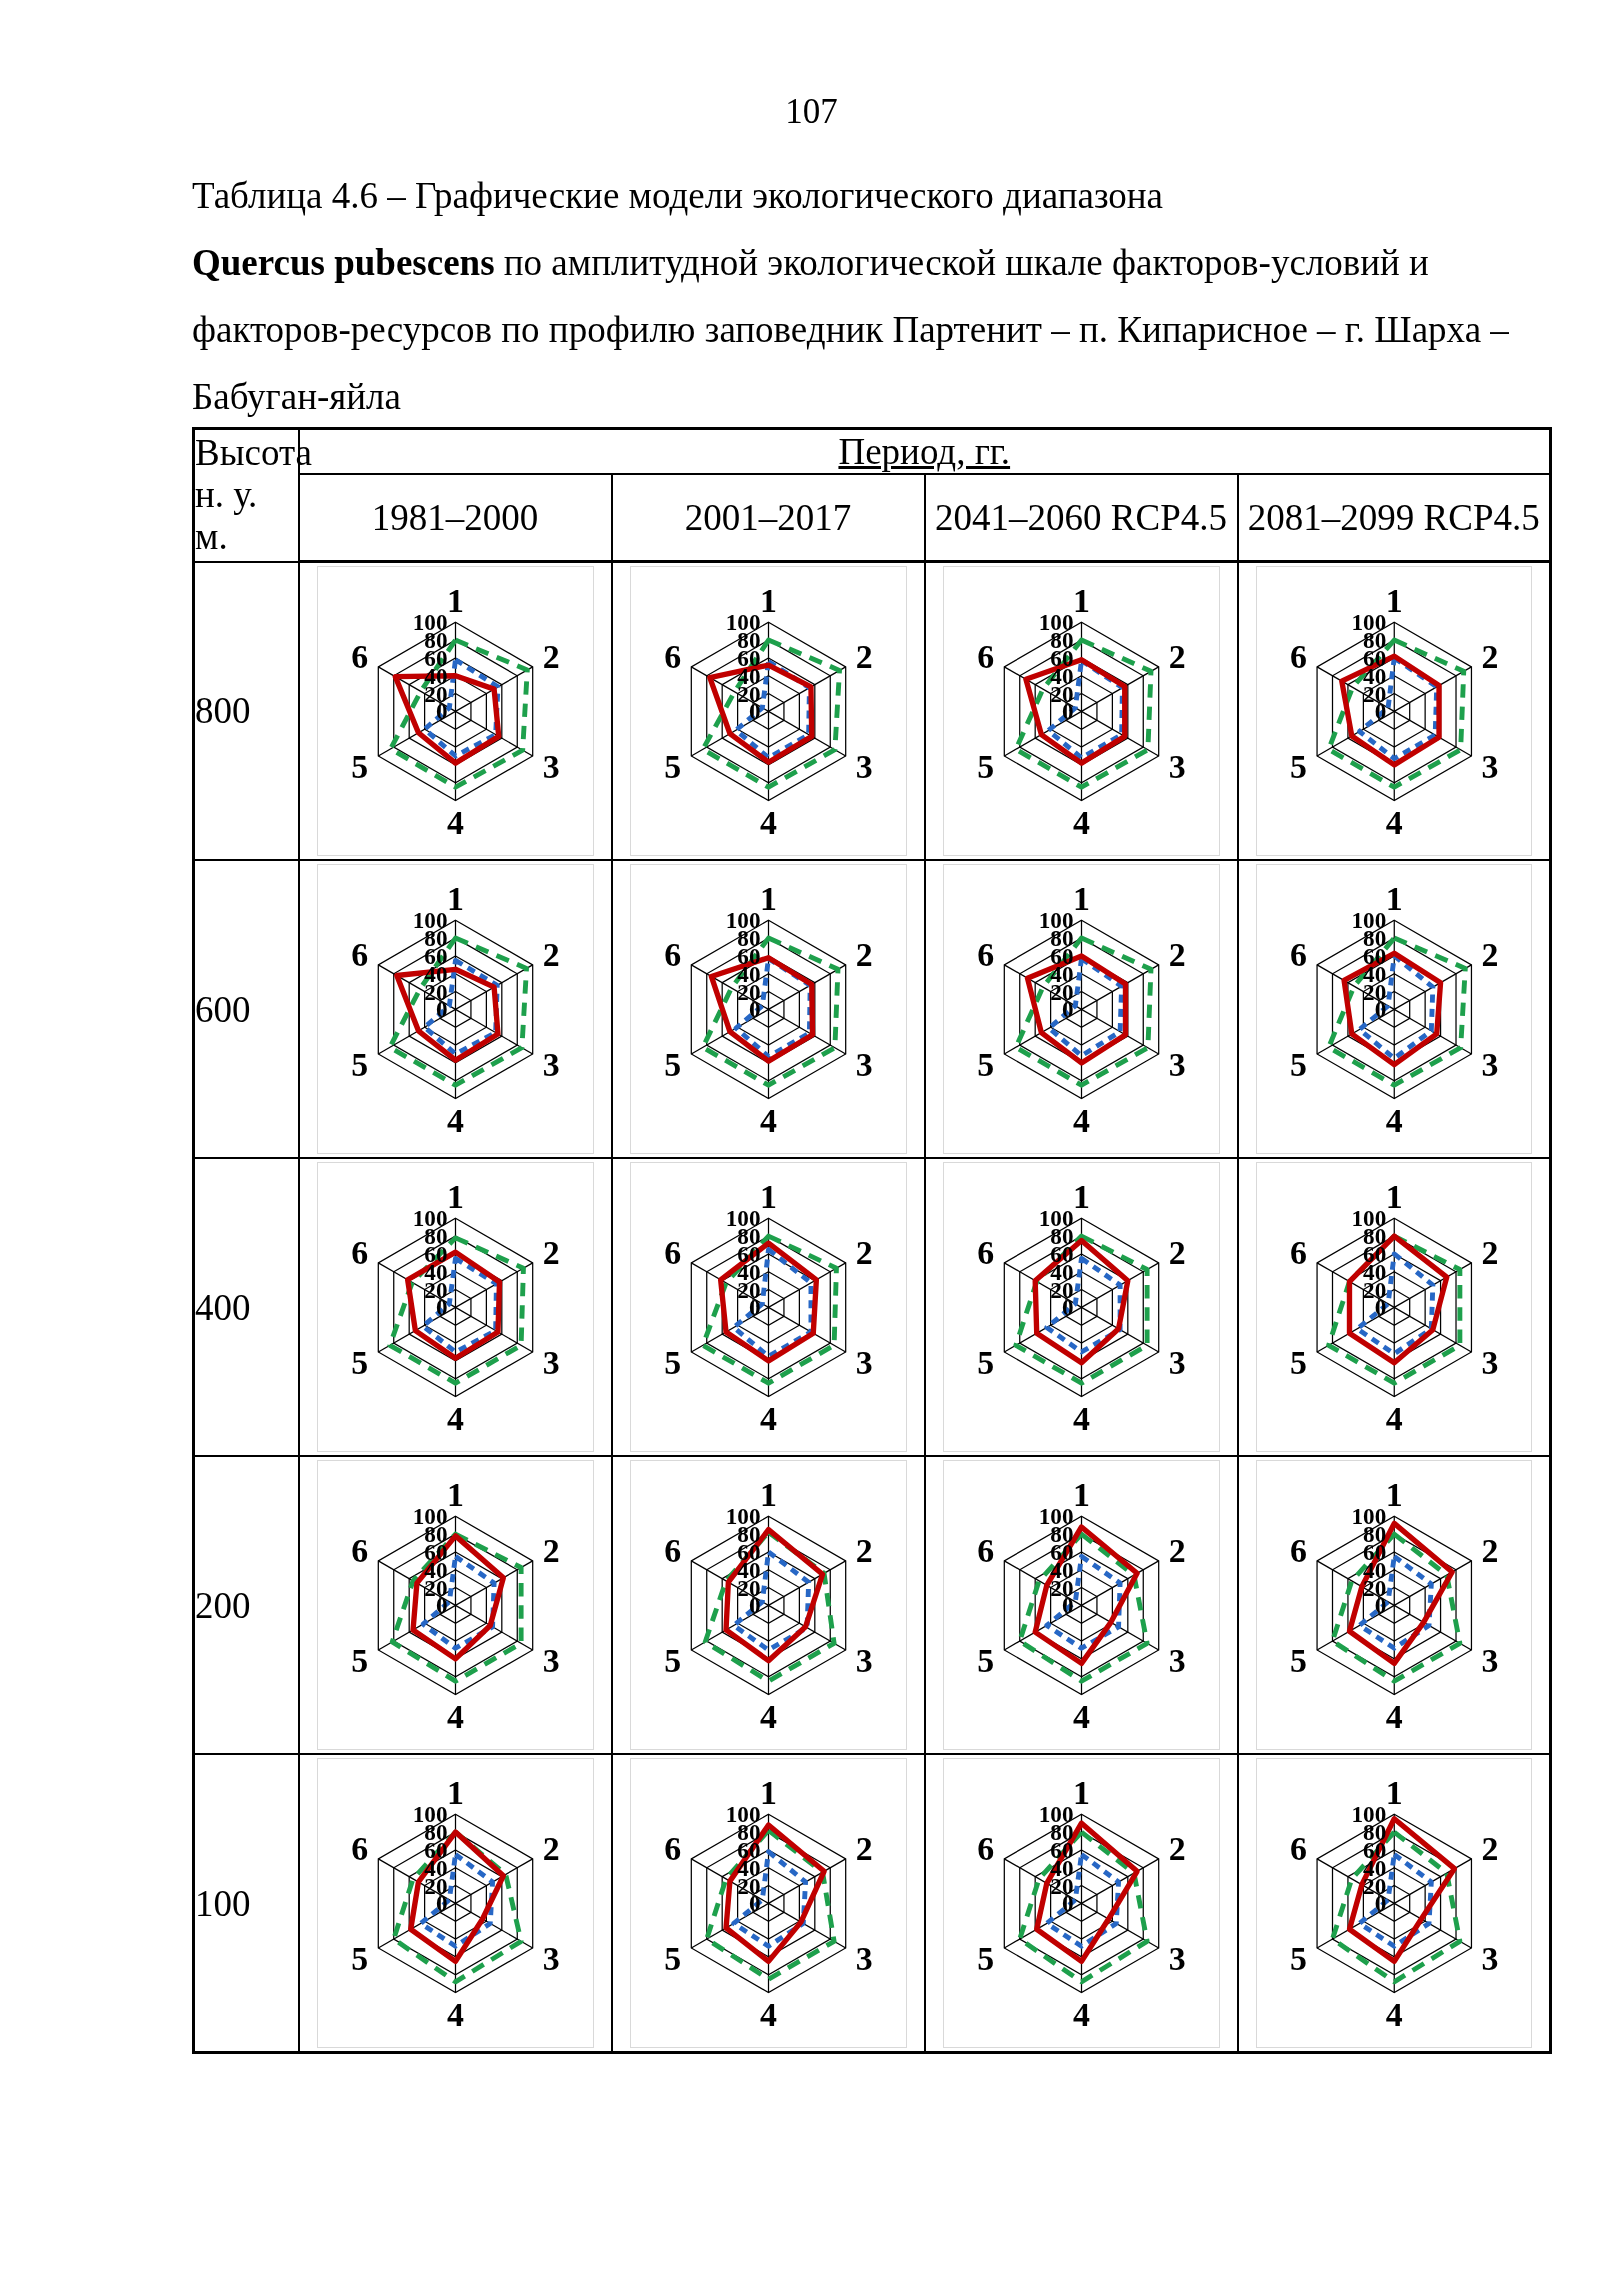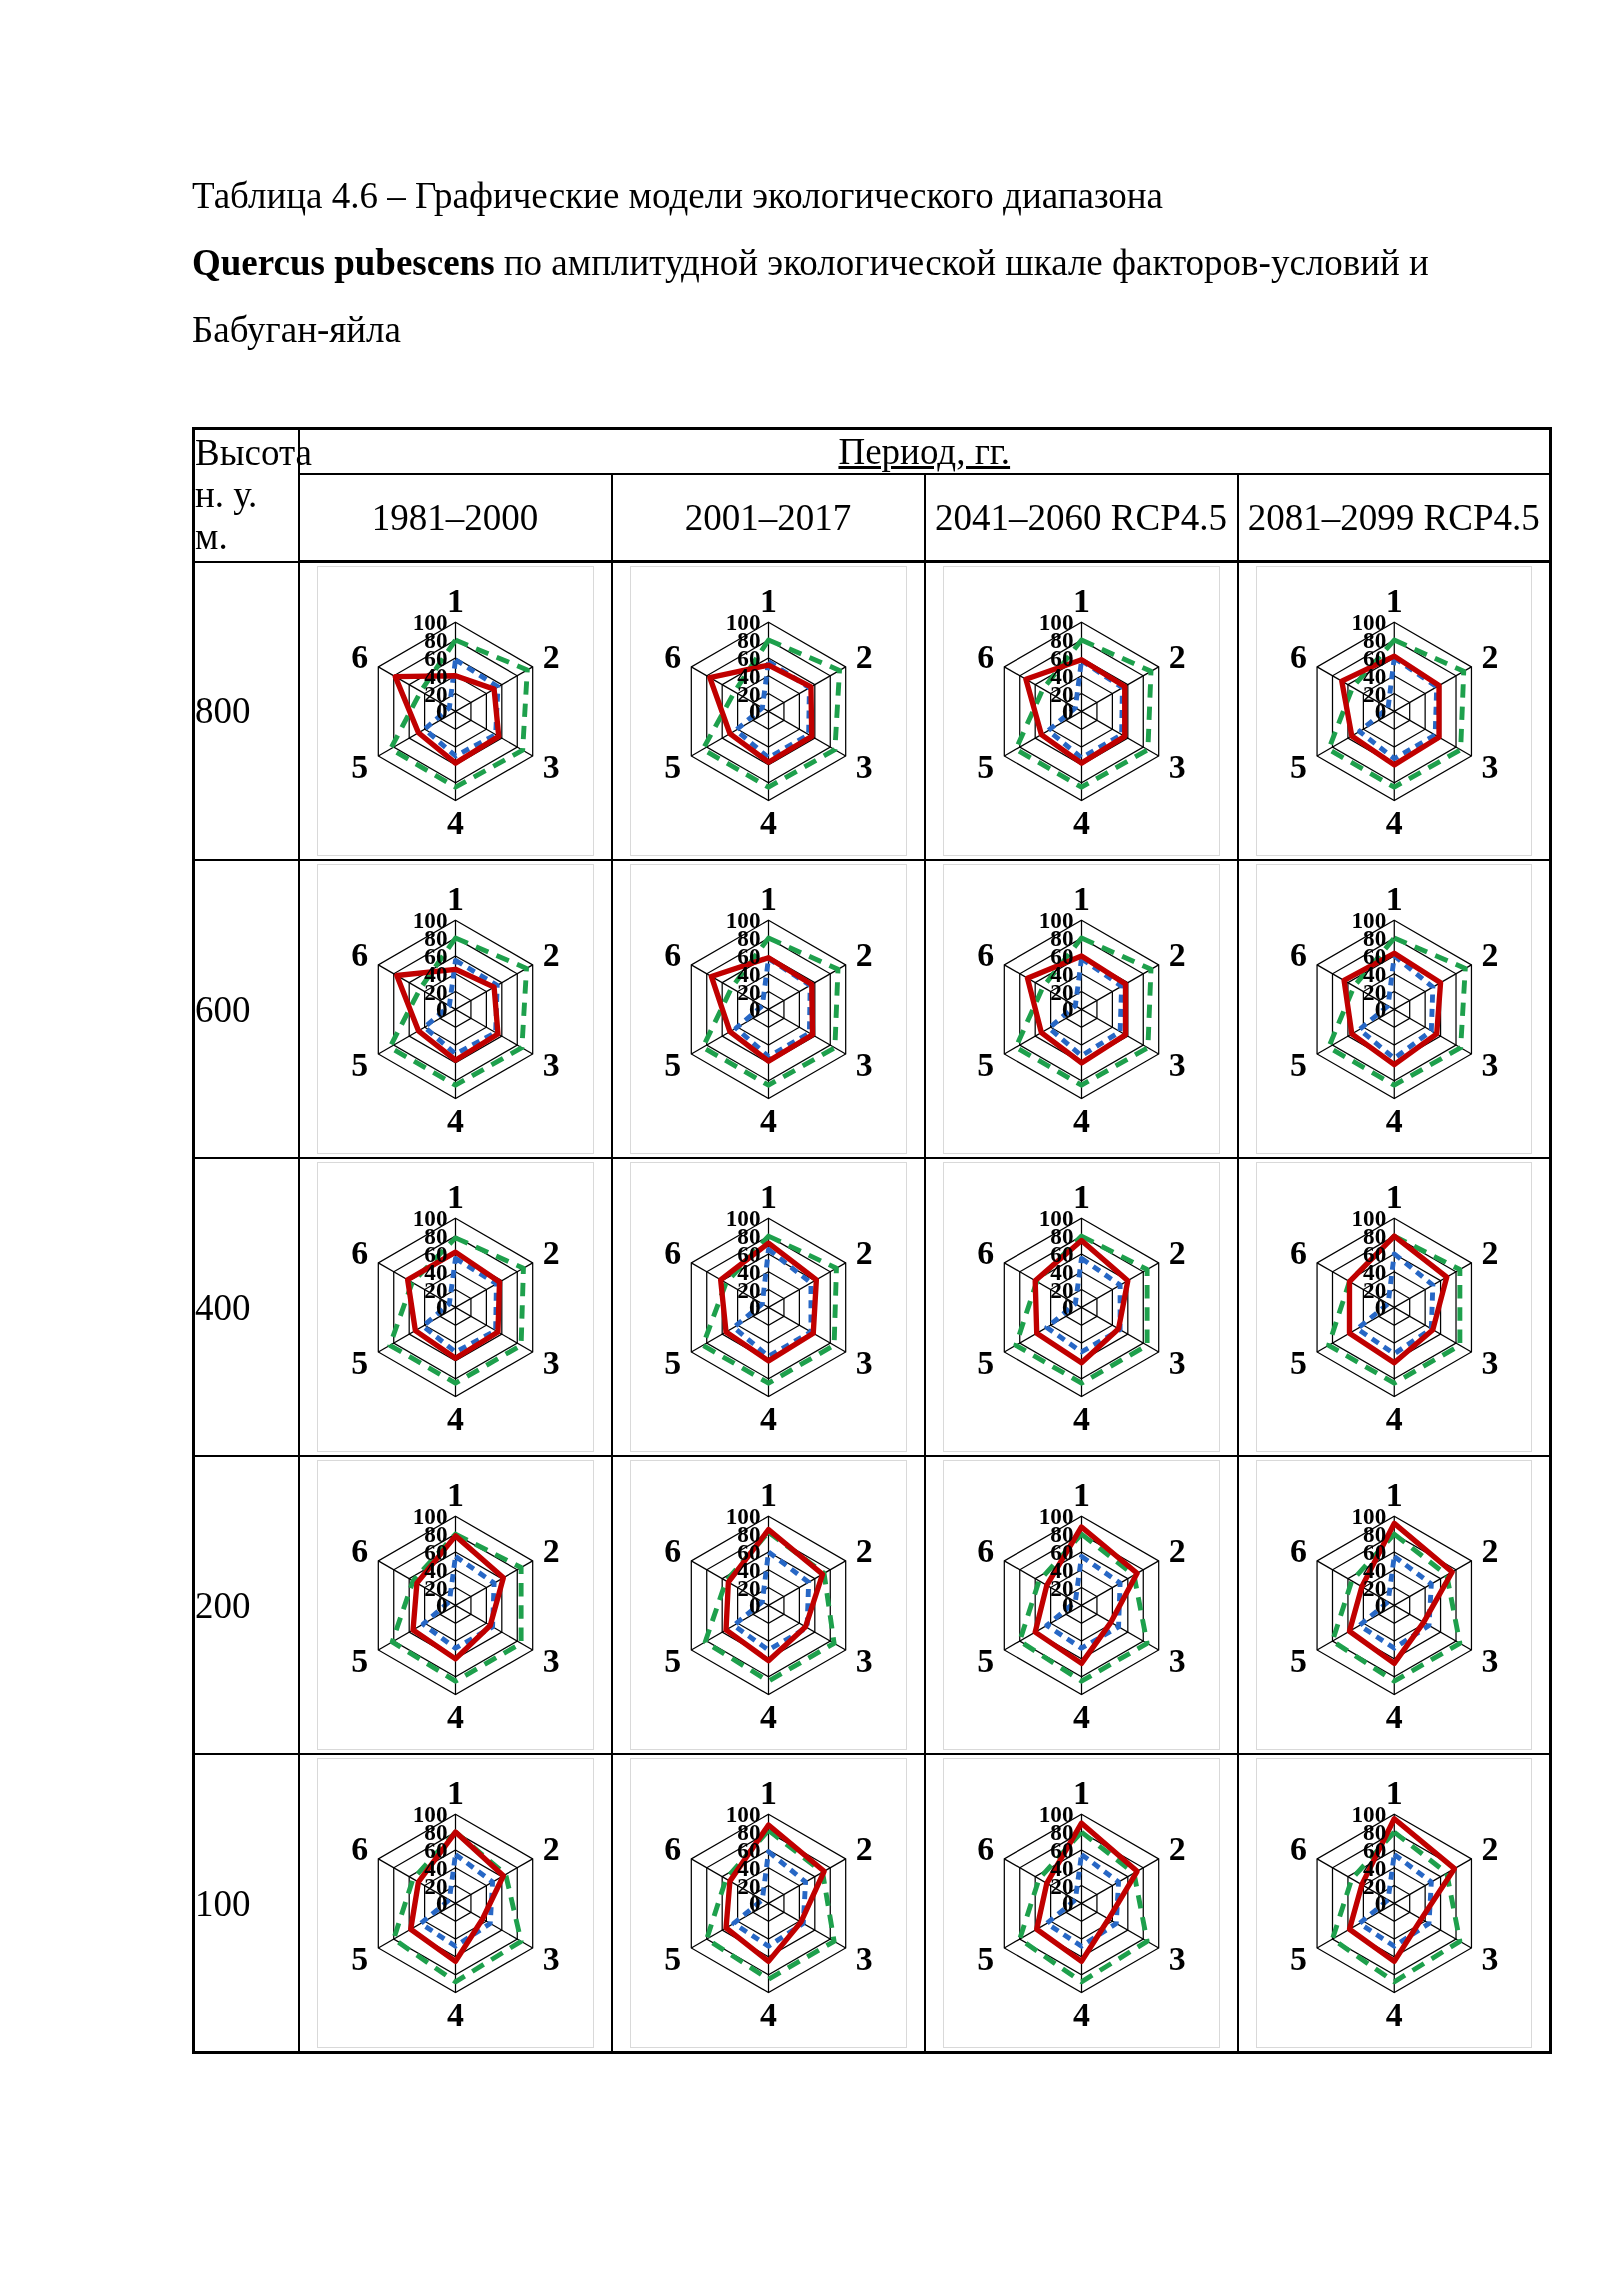--- a/index.html
+++ b/index.html
@@ -66,24 +66,26 @@
   .chart-frame svg{
     position:absolute;left:0;top:0;width:100%;height:100%;
     font-family:"Liberation Serif","DejaVu Serif",serif;
   }
 </style>
 </head>
 <body>
 
 <div class="page">
 
+  <div class="page-number">107</div>
 
   <div class="caption">
     <div>Таблица 4.6 – Графические модели экологического диапазона</div>
     <div><span class="species">Quercus pubescens</span><span class="b"> по амплитудной экологической шкале факторов-условий и</span></div>
+    <div>факторов-ресурсов по профилю заповедник Партенит – п. Кипарисное – г. Шарха –</div>
     <div>Бабуган-яйла</div>
   </div>
 
   <table class="grid">
     <colgroup>
       <col style="width:105px">
       <col style="width:313px">
         <col style="width:313px">
         <col style="width:313px">
         <col style="width:313px">

